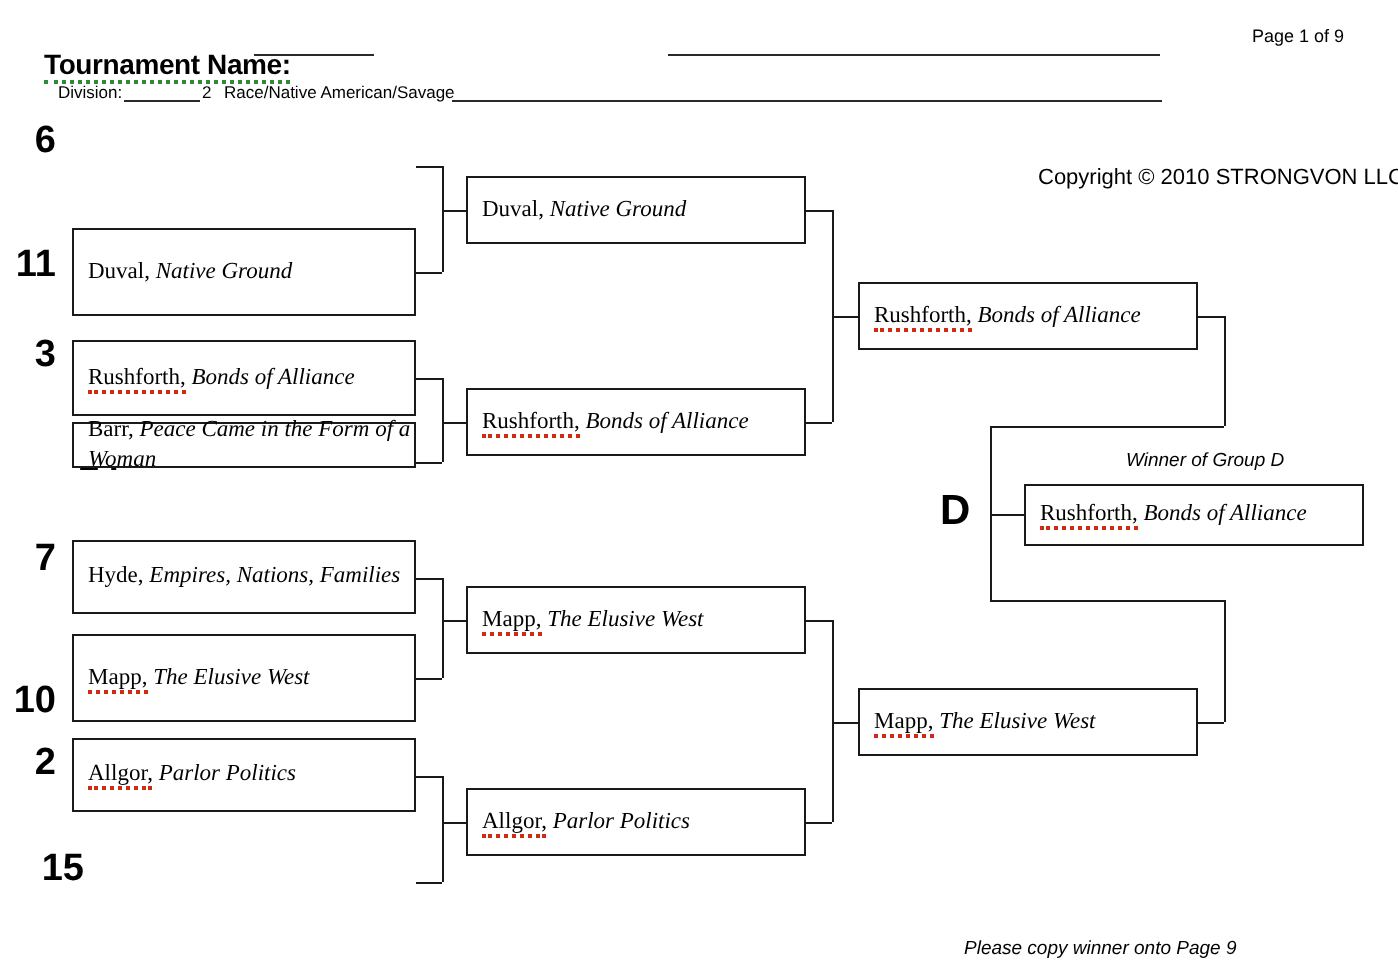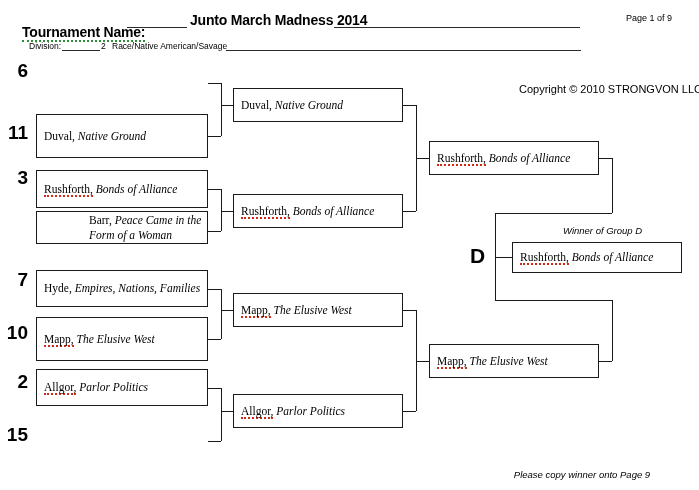--- a/index.html
+++ b/index.html
@@ -127,70 +127,69 @@
     font-size: 11.5px;
     white-space: nowrap;
     text-align: right;
   }
   .copy-note {
     position: absolute;
     font-family: "Liberation Sans", "DejaVu Sans", sans-serif;
     font-style: italic;
     font-size: 9.5px;
     white-space: nowrap;
-    text-align: center;
+    text-align: left;
   }
 </style>
 </head>
 <body>
 
 <div id="page">
 
   <div class="hdr-label" style="left:22px; top:24px;">
     <span class="grammar-underline">Tournament Name:</span>
   </div>
   <div class="rule" style="left:127px; top:27px; width:60px;"></div>
-  <div class="hdr-value" style="left:190px; top:12px;">Junto March Madness 2014</div>
   <div class="rule" style="left:334px; top:27px; width:246px;"></div>
 
   <div class="div-label" style="left:29px; top:41px;">Division:</div>
   <div class="rule" style="left:62px; top:50px; width:38px;"></div>
   <div class="div-label" style="left:101px; top:41px;">2</div>
   <div class="div-label" style="left:112px; top:41px;">Race/Native American/Savage</div>
   <div class="rule" style="left:226px; top:50px; width:355px;"></div>
 
   <div class="page-num" style="left:626px; top:13px;">Page 1 of 9</div>
 
   <div class="copyright" style="left:519px; top:83px;">Copyright © 2010 STRONGVON LLC</div>
 
   <div class="seed" style="left:2px;  top:60px;  width:26px;">6</div>
   <div class="seed" style="left:2px;  top:122px; width:26px;">11</div>
   <div class="seed" style="left:2px;  top:167px; width:26px;">3</div>
   <div class="seed" style="left:2px;  top:219px; width:26px;margin-left:32px;">14</div>
   <div class="seed" style="left:2px;  top:269px; width:26px;">7</div>
-  <div class="seed" style="left:2px;  top:322px; width:26px;">10</div>
+  <div class="seed" style="left:2px;  top:340px; width:26px;">10</div>
   <div class="seed" style="left:2px;  top:371px; width:26px;">2</div>
-  <div class="seed" style="left:2px;  top:424px; width:26px;">15</div>
+  <div class="seed" style="left:16px;  top:424px; width:26px;">15</div>
 
 
   <div class="bx" style="left:36px; top:114px; width:172px; height:44px;">
     <div class="txt">
       <span class="author">Duval,</span>
       <span class="title">Native Ground</span>
     </div>
   </div>
 
   <div class="bx" style="left:36px; top:170px; width:172px; height:38px;">
     <div class="txt">
       <span class="author misspelled">Rushforth,</span>
       <span class="title">Bonds of Alliance</span>
     </div>
   </div>
 
-  <div class="bx two-line" style="left:36px; top:211px; width:172px; height:33px;padding-left:45px;">
+  <div class="bx two-line" style="left:36px; top:211px; width:172px; height:23px;">
     <div class="txt">
       <span class="author">Barr,</span>
       <span class="title">Peace Came in the Form of a Woman</span>
     </div>
   </div>
 
   <div class="bx" style="left:36px; top:270px; width:172px; height:37px;">
     <div class="txt">
       <span class="author">Hyde,</span>
       <span class="title">Empires, Nations, Families</span>

